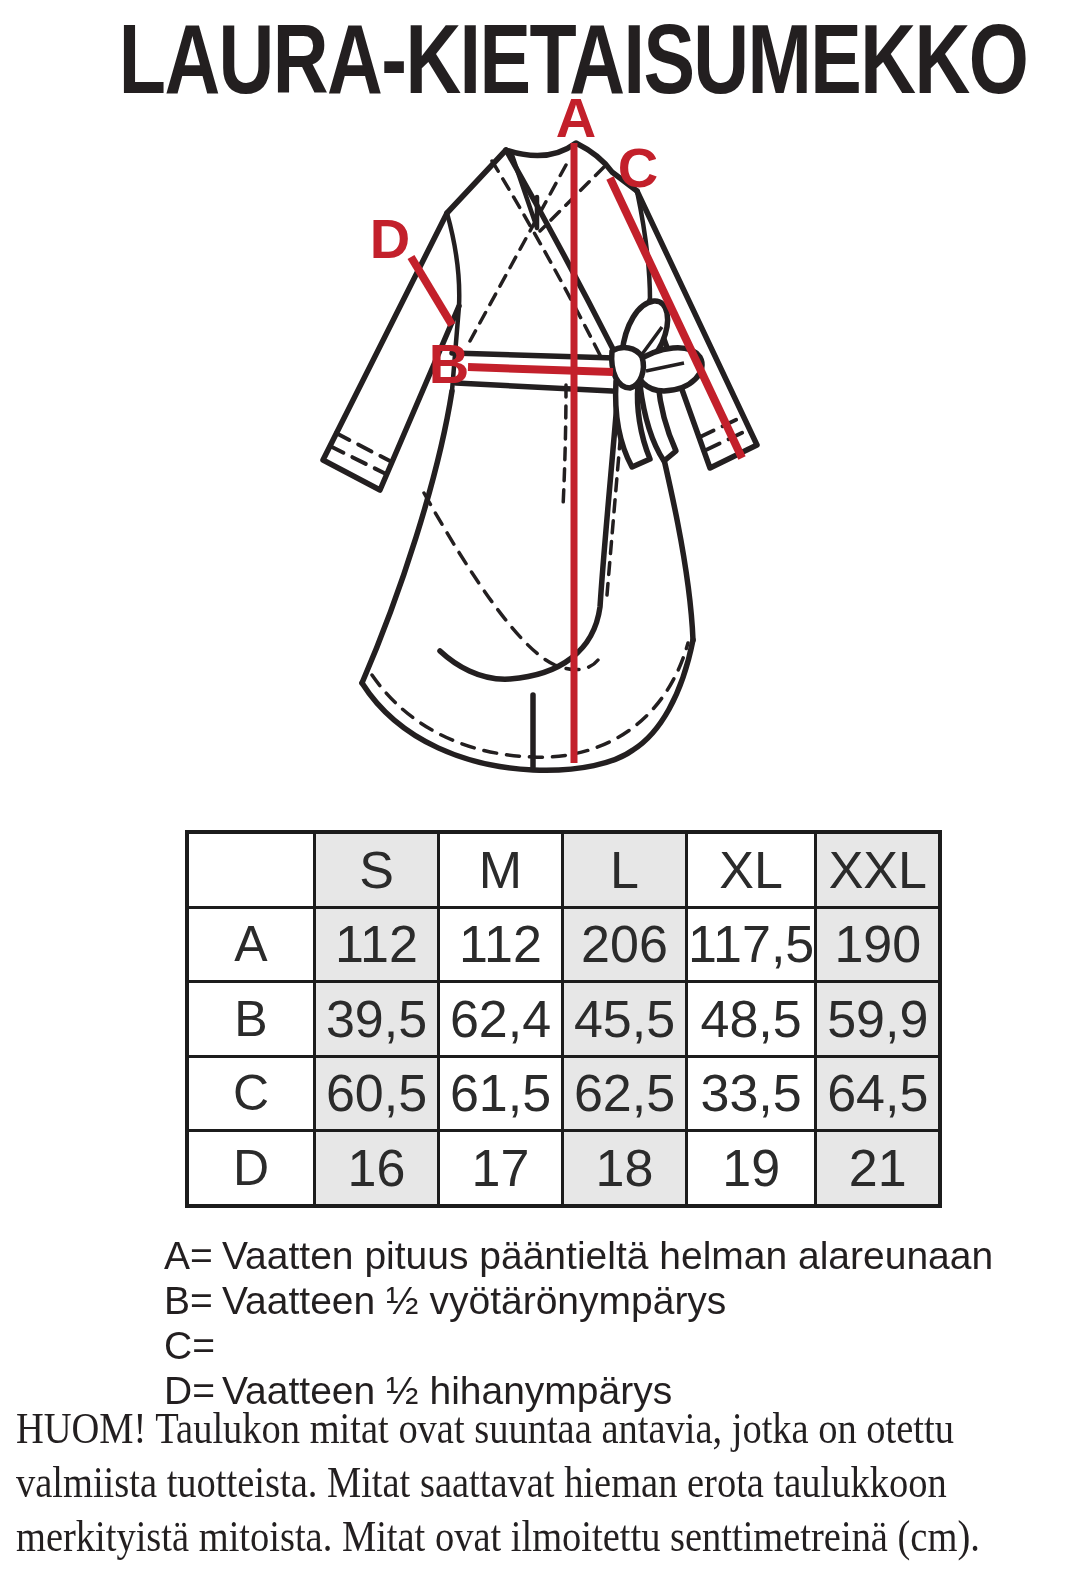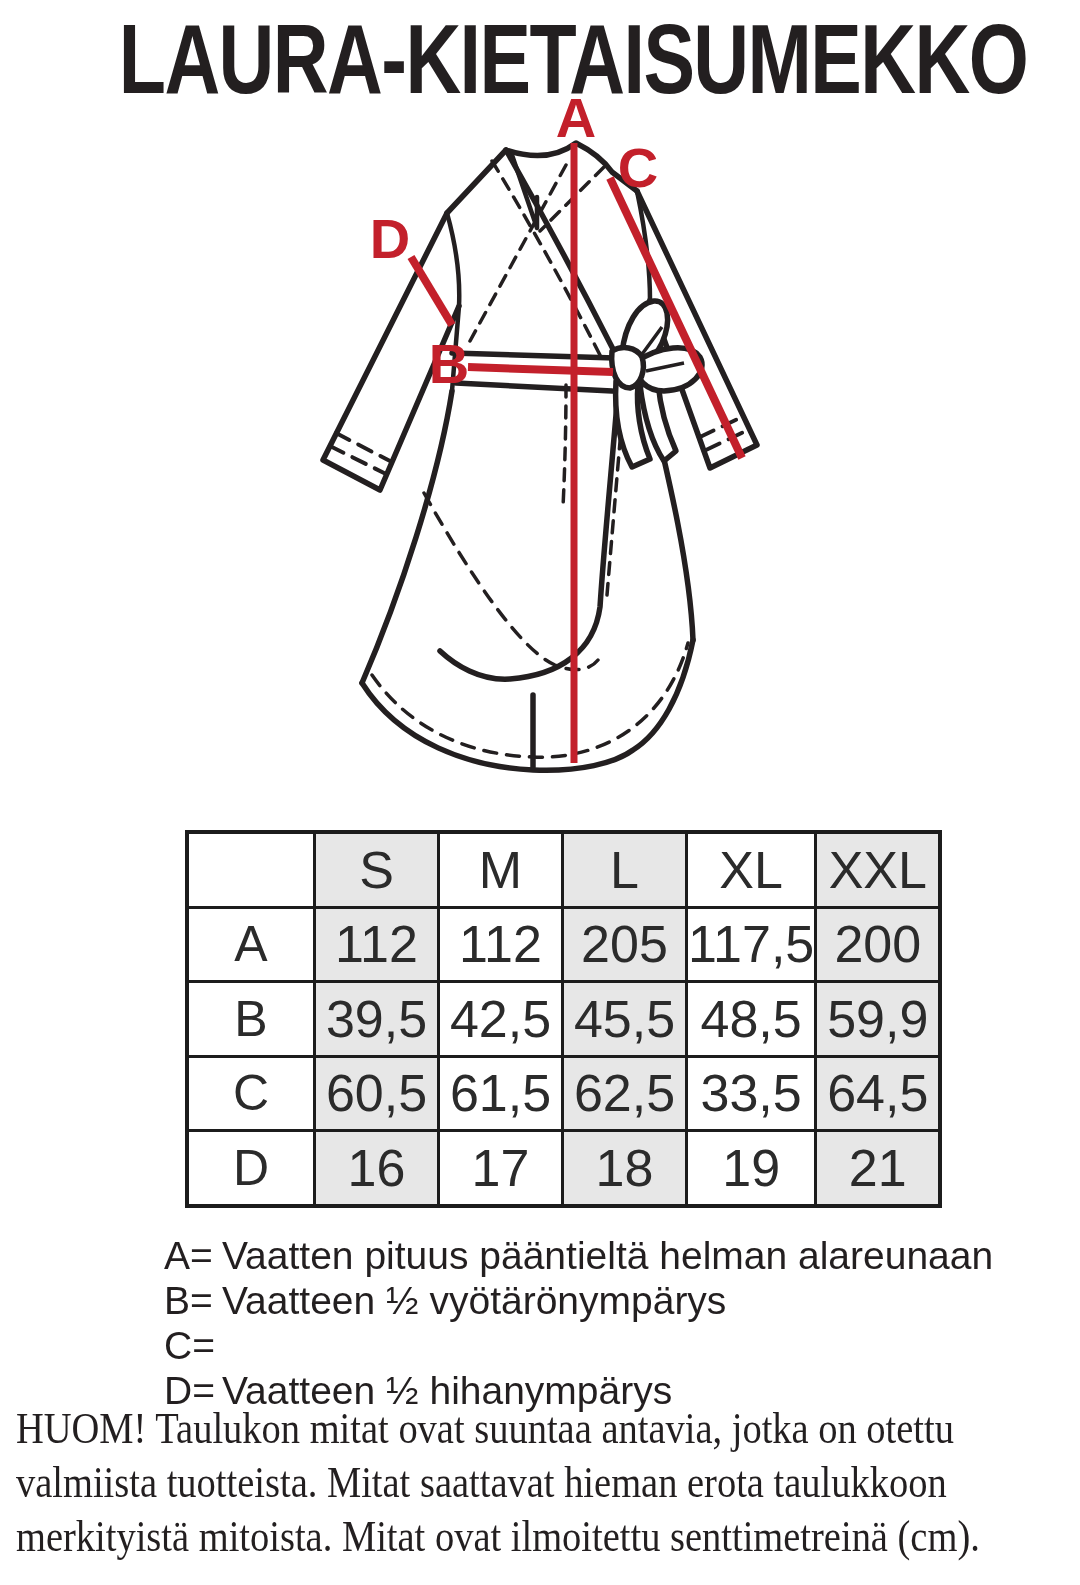--- a/index.html
+++ b/index.html
@@ -106,28 +106,28 @@
     <th class="shade">S</th>
     <th>M</th>
     <th class="shade">L</th>
     <th>XL</th>
     <th class="shade">XXL</th>
   </tr>
   <tr>
     <td class="rowlabel">A</td>
     <td class="shade">112</td>
     <td>112</td>
-    <td class="shade">205</td>
+    <td class="shade">206</td>
     <td>117,5</td>
-    <td class="shade">200</td>
+    <td class="shade">190</td>
   </tr>
   <tr>
     <td class="rowlabel">B</td>
     <td class="shade">39,5</td>
-    <td>42,5</td>
+    <td>62,4</td>
     <td class="shade">45,5</td>
     <td>48,5</td>
     <td class="shade">59,9</td>
   </tr>
   <tr>
     <td class="rowlabel">C</td>
     <td class="shade">60,5</td>
     <td>61,5</td>
     <td class="shade">62,5</td>
     <td>33,5</td>

